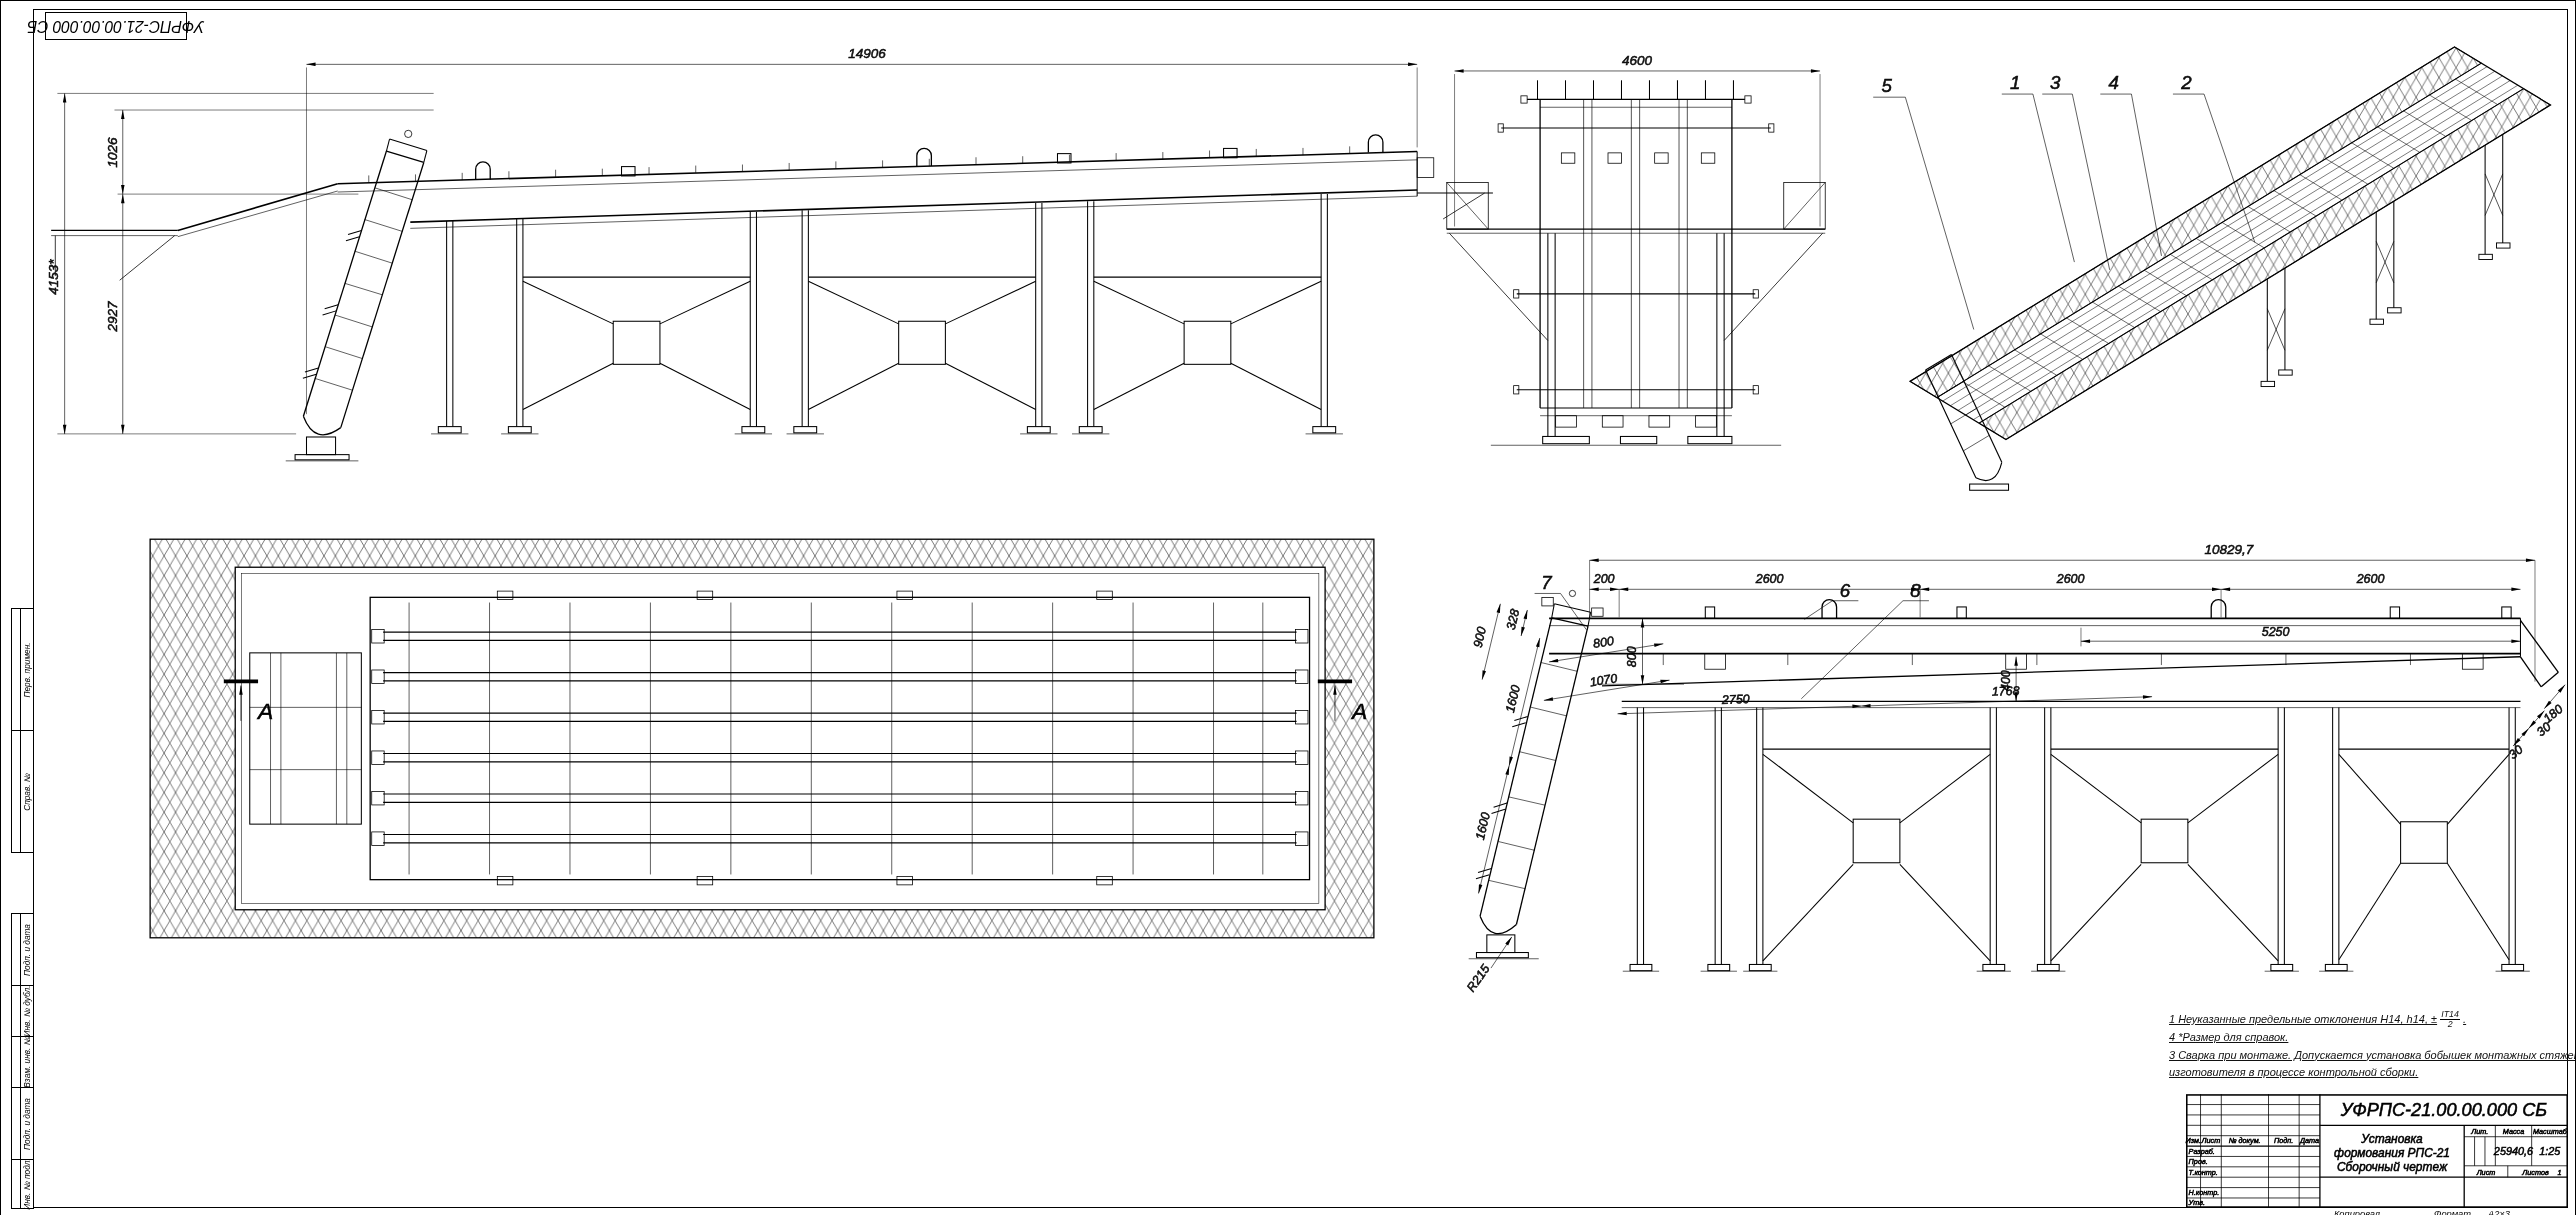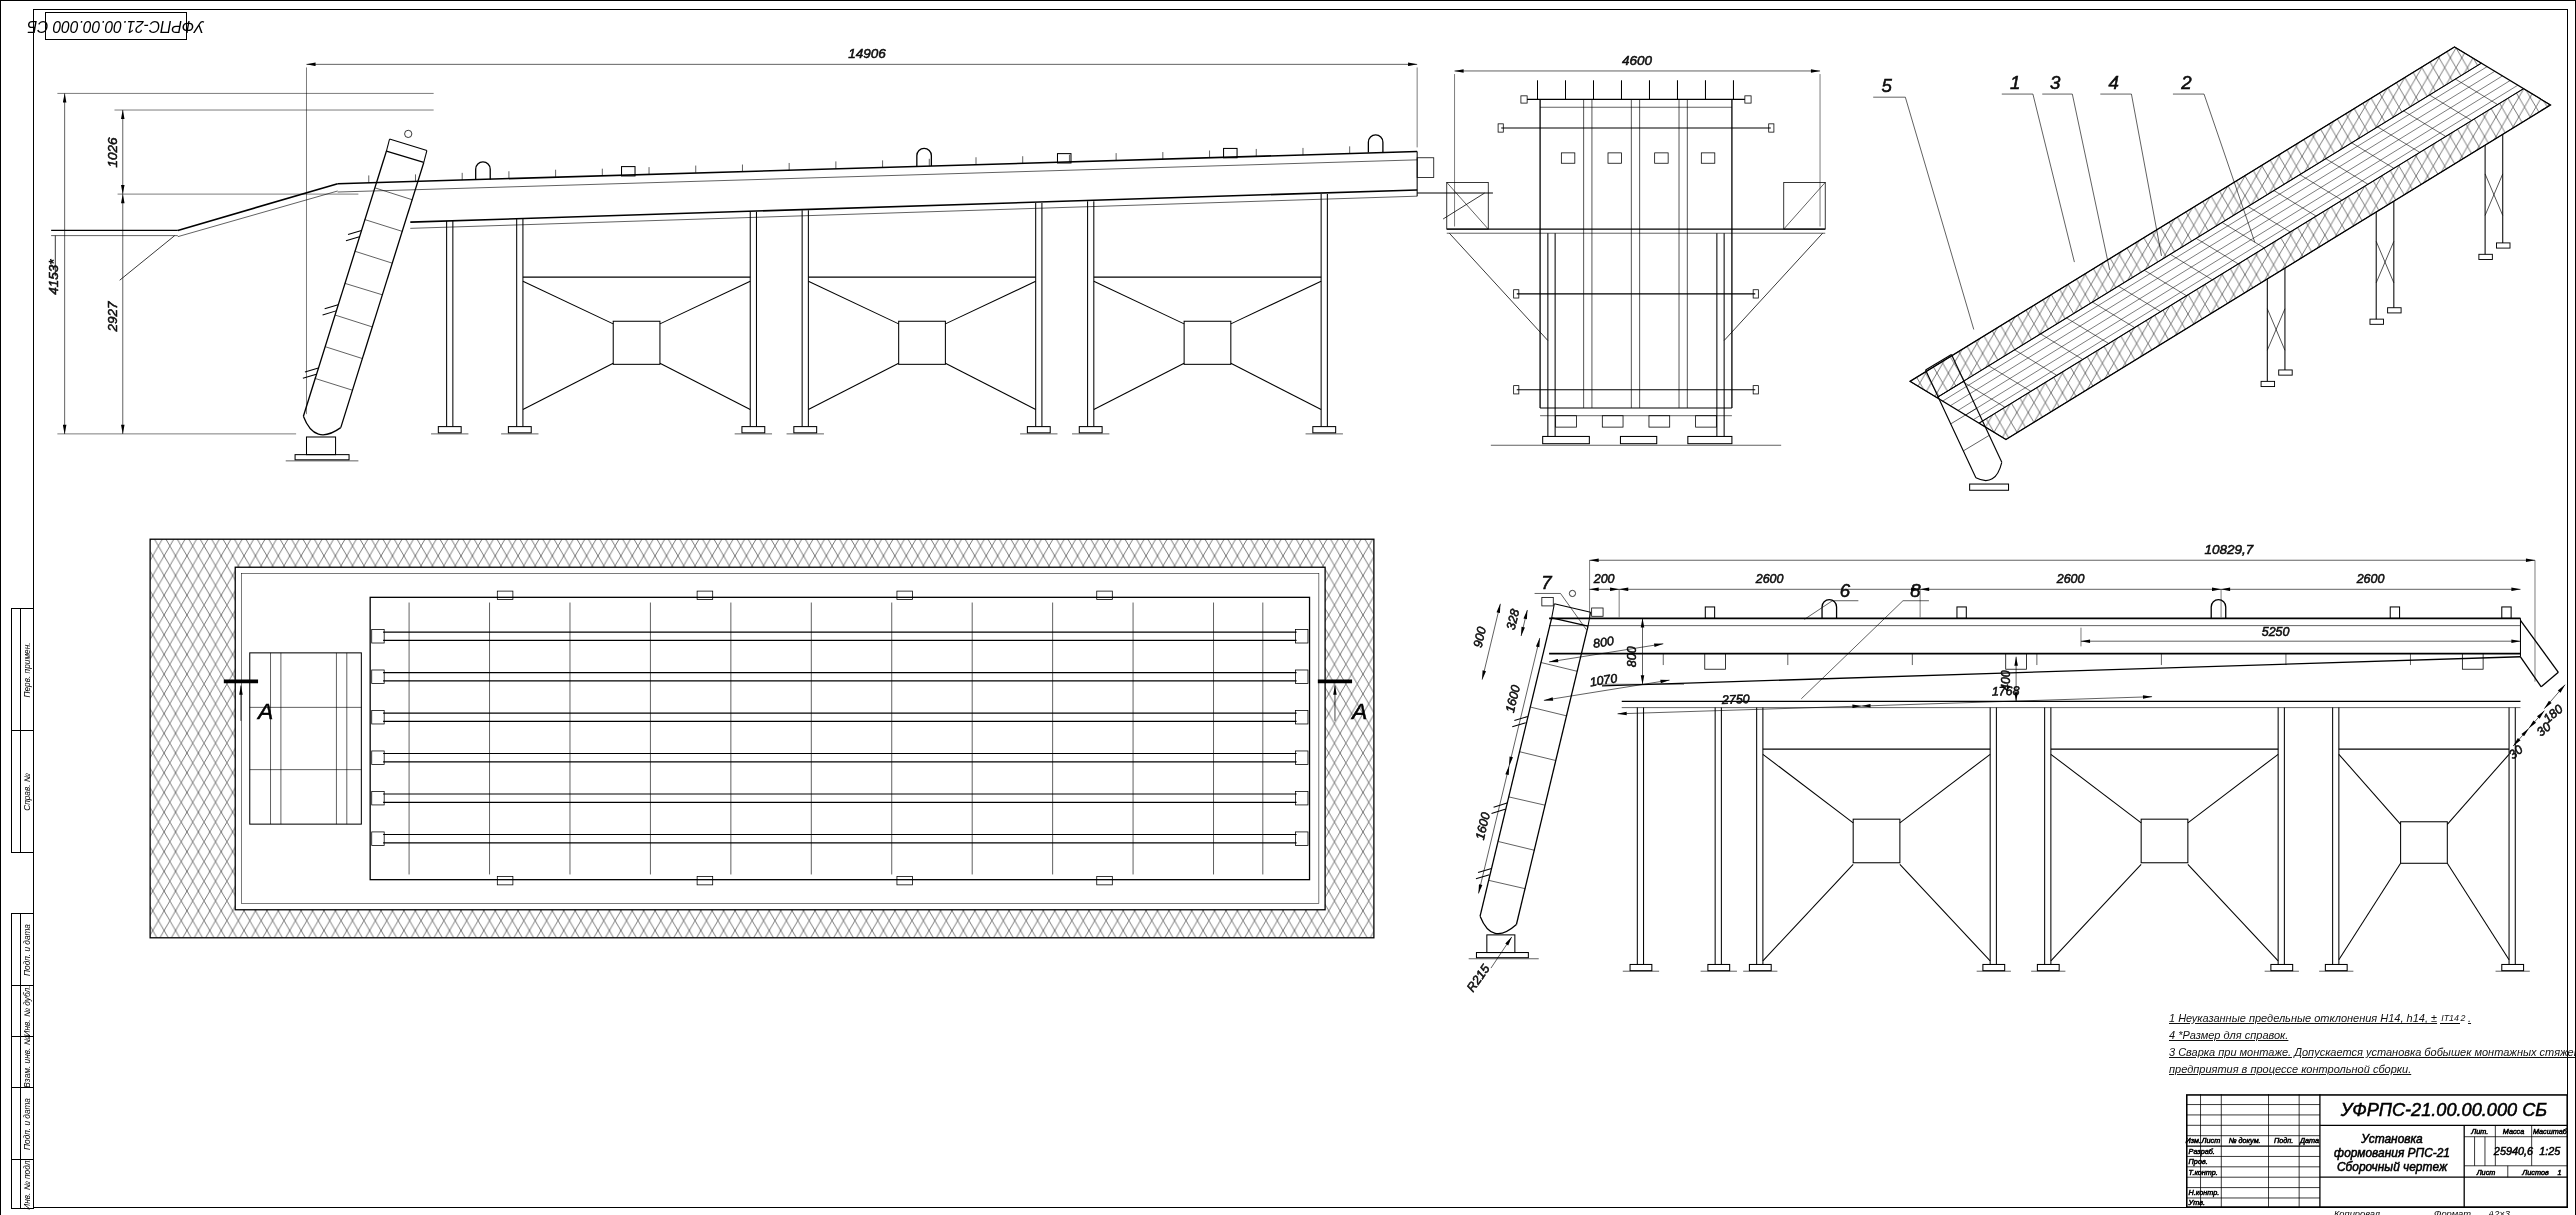--- a/index.html
+++ b/index.html
@@ -10,21 +10,21 @@
           display:flex;align-items:center;justify-content:center;}
   .cstamp span{transform:rotate(180deg);font-style:italic;font-size:15.6px;white-space:nowrap;}
   .mgroup{position:absolute;left:10.4px;width:23px;border:1px solid #000;box-sizing:border-box;}
   .mdiv{position:absolute;left:7.8px;top:0;bottom:0;border-left:0.8px solid #000;}
   .mcell{position:relative;border-bottom:1px solid #000;box-sizing:border-box;}
   .mcell:last-child{border-bottom:none;}
   .mrot{position:absolute;left:15px;top:50%;transform:translate(-50%,-50%) rotate(-90deg);
         white-space:nowrap;font-size:8.3px;font-style:italic;}
   .notes{position:absolute;left:2168px;top:1009px;width:400px;font-style:italic;font-size:11px;color:#111;line-height:1.55;text-decoration:underline;}
   .noteline{white-space:nowrap;}
-  .frac{display:inline-flex;flex-direction:row;align-items:center;line-height:1.05;font-size:8.8px;
+  .frac{display:inline-flex;flex-direction:column;align-items:center;line-height:1.05;font-size:8.8px;
         margin:0 2.6px;vertical-align:middle;}
   .frac .fn{border-bottom:0.7px solid #000;padding:0 1.6px;}
   .footer-copy{position:absolute;left:2304px;top:1208px;width:104px;text-align:center;font-style:italic;font-size:9.3px;}
   .footer-format{position:absolute;left:2433px;top:1208px;width:130px;font-style:italic;font-size:9.3px;}
   .footer-format .fv{margin-left:14.5px;}
   svg{position:absolute;overflow:visible;}
   svg line,svg path,svg rect,svg circle{vector-effect:none;}
   .dt{font-style:italic;font-size:26px;fill:#1a1a1a;font-family:"Liberation Sans",sans-serif;}
   .dts{font-style:italic;font-size:24px;fill:#1a1a1a;font-family:"Liberation Sans",sans-serif;}
   .co{font-style:italic;font-size:36px;fill:#111;font-family:"Liberation Sans",sans-serif;}
@@ -648,21 +648,21 @@
 
   <div class="notes">
     <div class="noteline">
       <span>1  Неуказанные предельные отклонения Н14, h14, ±</span><span class="frac">
           <span class="fn">IT14</span>
           <span>2</span>
         </span><span>.</span>
     </div>
     <div class="noteline">4  *Размер для справок.</div>
     <div class="noteline">3  Сварка при монтаже. Допускается установка бобышек монтажных стяжек силами предприятия</div>
-    <div class="noteline">предприятия в процессе контрольной сборки.</div>
+    <div class="noteline">изготовителя в процессе контрольной сборки.</div>
   </div>
 
   <svg style="left:2185px;top:1093px;" width="382" height="114" viewBox="0 0 736 219" stroke="#000" fill="none">
     <rect x="1.5" y="1.5" width="733" height="216" stroke-width="3"></rect>
     <g stroke-width="1.5">
       <line x1="28" y1="0" x2="28" y2="219"></line>
         <line x1="68" y1="0" x2="68" y2="219"></line>
       <line x1="159" y1="0" x2="159" y2="219"></line>
         <line x1="218" y1="0" x2="218" y2="219"></line>
       <line x1="0" y1="20" x2="258" y2="20"></line>

